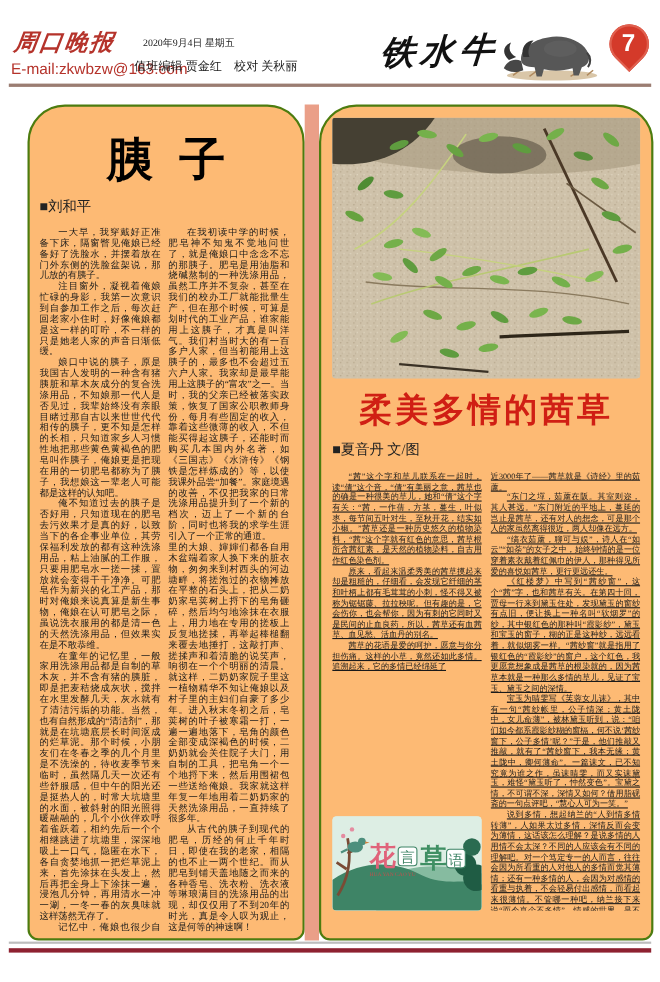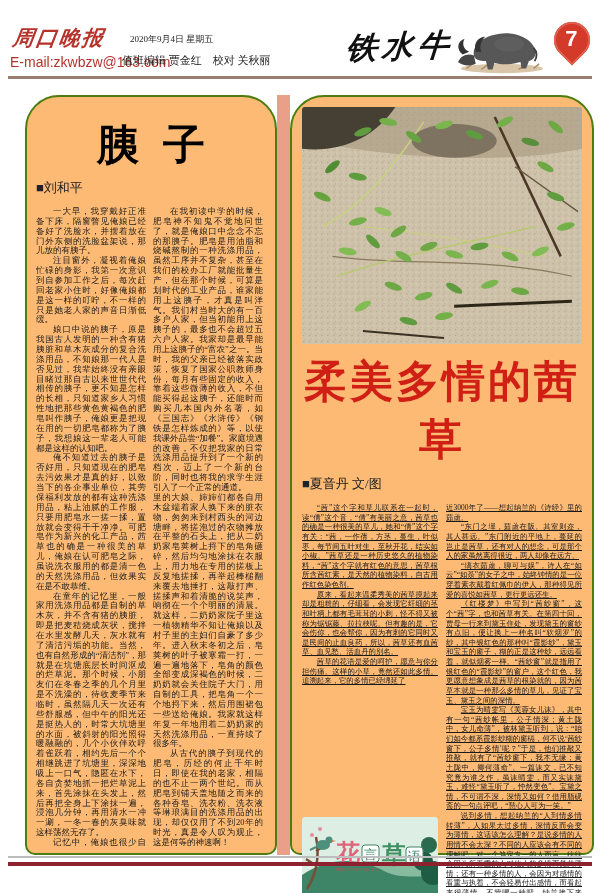--- a/index.html
+++ b/index.html
@@ -30,21 +30,21 @@
   .right-box{flex:1;padding:10px 10px 6px;}
 
   .l-title{text-align:center;font-size:42px;font-weight:bold;letter-spacing:24px;padding-left:24px;
            margin:10px 0 6px;color:#000;}
   .byline{text-align:left;font-size:13px;color:#222;margin:6px 0 10px;}
   .l-cols{display:flex;gap:7px;justify-content:flex-start;}
   .l-col{width:110px;height:640px;overflow:hidden;font-size:8.5px;line-height:1.16;text-align:justify;}
 
   .photo{height:237px;border-radius:3px;overflow:hidden;background:#cfc2aa;}
   .photo svg{display:block;width:100%;height:100%;}
-  .r-title{text-align:center;font-size:43px;font-weight:bold;color:#d01f14;letter-spacing:3px;
+  .r-title{text-align:center;font-size:30px;font-weight:bold;color:#d01f14;letter-spacing:3px;
            margin:9px 0 4px;}
   .r-cols{display:flex;gap:8px;justify-content:center;margin-top:6px;}
   .r-col{width:136px;height:400px;overflow:hidden;font-size:7.4px;line-height:1.3;
          text-align:justify;position:relative;text-decoration:underline;}
   .para{margin:0;text-indent:2em;}
   .para.cont{text-indent:0;}
 
   .badge{position:absolute;left:0;right:0;bottom:0;height:86px;background:#ddeee4;
          border-radius:4px;overflow:hidden;}
   .badge svg{display:block;width:100%;height:100%;}
@@ -84,21 +84,21 @@
   <div class="content">
 
     <div class="box left-box">
       <div class="l-title">胰子</div>
       <div class="byline">■刘和平</div>
       <div class="l-cols">
         <div class="l-col">
             <p class="para">一大早，我穿戴好正准备下床，隔窗瞥见俺娘已经备好了洗脸水，并摆着放在门外东侧的洗脸盆架说，那儿放的有胰子。</p>
             <p class="para">注目窗外，凝视着俺娘忙碌的身影，我第一次意识到自参加工作之后，每次赶回老家小住时，好像俺娘都是这一样的叮咛，不一样的只是她老人家的声音日渐低缓。</p>
             <p class="para">娘口中说的胰子，原是我国古人发明的一种含有猪胰脏和草木灰成分的复合洗涤用品，不知娘那一代人是否见过，我辈始终没有亲眼目睹过那自古以来世世代代相传的胰子，更不知是怎样的长相，只知道家乡人习惯性地把那些黄色黄褐色的肥皂叫作胰子，俺娘更是把现在用的一切肥皂都称为了胰子，我想娘这一辈老人可能都是这样的认知吧。</p>
-            <p class="para">俺不知道过去的胰子是否好用，只知道现在的肥皂去污效果才是真的好，以致当下的各企事业单位，其劳保福利发放的都有这种洗涤用品，粘上油腻的工作服，只要用肥皂水一搓一揉，置放就会变得干干净净。可肥皂作为新兴的化工产品，茜草也的确是一种很美的草儿，俺娘在认可肥皂之际，虽说洗衣服用的都是清一色的天然洗涤用品，但效果实在是不敢恭维。</p>
+            <p class="para">俺不知道过去的胰子是否好用，只知道现在的肥皂去污效果才是真的好，以致当下的各企事业单位，其劳保福利发放的都有这种洗涤用品，粘上油腻的工作服，只要用肥皂水一搓一揉，置放就会变得干干净净。可肥皂作为新兴的化工产品，那时对俺娘来说真算是新生事物，俺娘在认可肥皂之际，虽说洗衣服用的都是清一色的天然洗涤用品，但效果实在是不敢恭维。</p>
             <p class="para">在童年的记忆里，一般家用洗涤用品都是自制的草木灰，并不含有猪的胰脏，即是把麦秸烧成灰状，搅拌在水里发酵几天，灰水就有了清洁污垢的功能。当然，也有自然形成的“清洁剂”，那就是在坑塘底层长时间沤成的烂草泥。那个时候，小朋友们在冬春之季的几个月里是不洗澡的，待收麦季节来临时，虽然隔几天一次还有些舒服感，但中午的阳光还是挺热人的，时常大坑塘里的水面，被斜射的阳光照得暖融融的，几个小伙伴欢呼着雀跃着，相约先后一个个相继跳进了坑塘里，深深地吸上一口气，隐匿在水下，各自贪婪地抓一把烂草泥上来，首先涂抹在头发上，然后再把全身上下涂抹一遍，浸泡几分钟，再用清水一冲一涮，一冬一春的灰臭味就这样荡然无存了。</p>
             <p class="para">记忆中，俺娘也很少自制草木灰，因为后院二奶奶家院子里有一棵合抱粗的皂荚树，皂荚树的果子——皂角，就是天然的绿色洗涤剂。由于娘的热心善良，跟二奶奶家的关系很好，二奶奶也是一位慈眉大方的老人，每到夏末，皂角长到现在的荷兰豆大小的时候，村子里的家庭主妇们都会向二奶奶主动献上殷勤，当然，俺娘更是二奶奶家里的常客，每天的清晨，天蒙蒙亮，俺娘及村子</p>
           </div>
         <div class="l-col">
             <p class="para">在我初读中学的时候，肥皂神不知鬼不觉地问世了，就是俺娘口中念念不忘的那胰子。肥皂是用油脂和烧碱熬制的一种洗涤用品，虽然工序并不复杂，甚至在我们的校办工厂就能批量生产，但在那个时候，可算是划时代的工业产品，谁家能用上这胰子，才真是叫洋气。我们村当时大的有一百多户人家，但当初能用上这胰子的，最多也不会超过五六户人家。我家却是最早能用上这胰子的“富农”之一。当时，我的父亲已经被落实政策，恢复了国家公职教师身份，每月有些固定的收入，靠着这些微薄的收入，不但能买得起这胰子，还能时而购买几本国内外名著，如《三国志》《水浒传》《钢铁是怎样炼成的》等，以使我课外品尝“加餐”。家庭境遇的改善，不仅把我家的日常洗涤用品提升到了一个新的档次，迈上了一个新的台阶，同时也将我的求学生涯引入了一个正常的通道。</p>
             <p class="para cont">里的大娘、婶婶们都各自用木盆端着家人换下来的脏衣物，匆匆来到村西头的河边塘畔，将搓泡过的衣物摊放在平整的石头上，把从二奶奶家皂荚树上捋下的皂角砸碎，然后均匀地涂抹在衣服上，用力地在专用的搓板上反复地搓揉，再举起棒槌翻来覆去地捶打，这敲打声、搓揉声和着清脆的说笑声，响彻在一个个明丽的清晨。就这样，二奶奶家院子里这一植物精华不知让俺娘以及村子里的主妇们自豪了多少年。进入秋末冬初之后，皂荚树的叶子被寒霜一打，一遍一遍地落下，皂角的颜色全部变成深褐色的时候，二奶奶就会关住院子大门，用自制的工具，把皂角一个一个地捋下来，然后用围裙包一些送给俺娘。我家就这样年复一年地用着二奶奶家的天然洗涤用品，一直持续了很多年。</p>
             <p class="para">从古代的胰子到现代的肥皂，历经的何止千年时日，即使在我的老家，相隔的也不止一两个世纪。而从肥皂到铺天盖地随之而来的各种香皂、洗衣粉、洗衣液等琳琅满目的洗涤用品的出现，却仅仅用了不到20年的时光，真是令人叹为观止，这是何等的神速啊！</p>
           </div>
       </div>
     </div>
@@ -196,21 +196,21 @@
               <rect x="60" y="28" width="17" height="17" rx="3" fill="#fff" stroke="#3e8466"></rect>
               <text x="62" y="42" font-size="13" fill="#3e8466">言</text>
               <text x="80" y="46" font-size="24" font-weight="bold" fill="#3f8f63">草</text>
               <rect x="104" y="30" width="17" height="17" rx="3" fill="#fff" stroke="#3e8466"></rect>
               <text x="106" y="44" font-size="13" fill="#3e8466">语</text>
               <text x="34" y="54" font-size="5" fill="#c0504d">HUA YAN CAO YU</text>
             </svg>
           </div>
         </div>
         <div class="r-col">
-            <p class="para cont">近3000年了——想起纳兰的《诗经》里的茹藘。</p>
+            <p class="para cont">近3000年了——茜草就是《诗经》里的茹藘。</p>
             <p class="para">“东门之墠，茹藘在阪。其室则迩，其人甚远。”东门附近的平地上，蔓延的岂止是茜草，还有对人的想念，可是那个人的家虽然离得很近，两人却像在远方。</p>
             <p class="para">“缟衣茹藘，聊可与娱”，诗人在“如云”“如荼”的女子之中，始终钟情的是一位穿着素衣戴着红佩巾的伊人，那种得见所爱的喜悦如茜草，更行更远还生。</p>
             <p class="para">《红楼梦》中写到“茜纱窗”，这个“茜”字，也和茜草有关。在第四十回，贾母一行来到黛玉住处，发现黛玉的窗纱有点旧，便让换上一种名叫“软烟罗”的纱，其中银红色的那种叫“霞影纱”，黛玉和宝玉的窗子，糊的正是这种纱，远远看着，就似烟雾一样。“茜纱窗”就是指用了银红色的“霞影纱”的窗户，这个红色，我更愿意想象成是茜草的根染就的，因为茜草本就是一种那么多情的草儿，见证了宝玉、黛玉之间的深情。</p>
             <p class="para">宝玉为晴雯写《芙蓉女儿诔》，其中有一句“茜纱帐里，公子情深；黄土陇中，女儿命薄”，被林黛玉听到，说：“咱们如今都系霞影纱糊的窗槅，何不说‘茜纱窗下，公子多情’呢？”于是，他们推敲又推敲，就有了“茜纱窗下，我本无缘；黄土陇中，卿何薄命”。一篇诔文，已不知究竟为谁之作，虽诔晴雯，而又实诔黛玉，难怪“黛玉听了，忡然变色”。宝黛之情，不可谓不深，深情又如何？借用脂砚斋的一句点评吧，“慧心人可为一笑。”</p>
             <p class="para">说到多情，想起纳兰的“人到情多情转薄”，人如果太过多情，深情反而会变为薄情，这话该怎么理解？是说多情的人用情不会太深？不同的人应该会有不同的理解吧。对一个笃定专一的人而言，往往会因为所看重的人对他人的多情而觉其薄情；还有一种多情的人，会因为对感情的看重与执着，不会轻易付出感情，而看起来很薄情。不管哪一种吧，纳兰接下来说“而今真个不多情”，情感的世界，是不是像茜草？伤人、也治愈人。</p>
           </div>
       </div>
     </div>
   </div>
 

